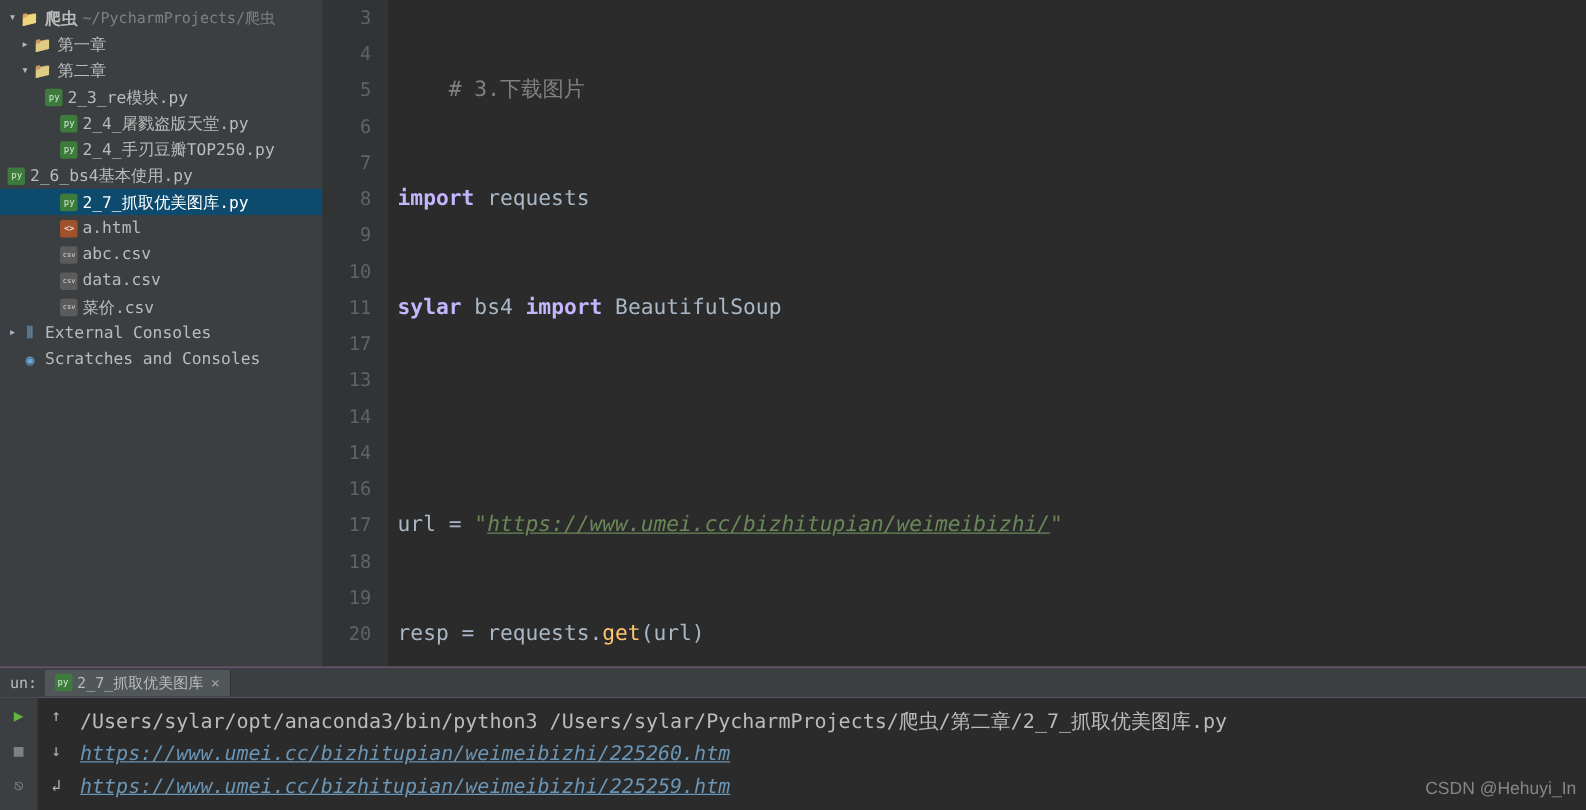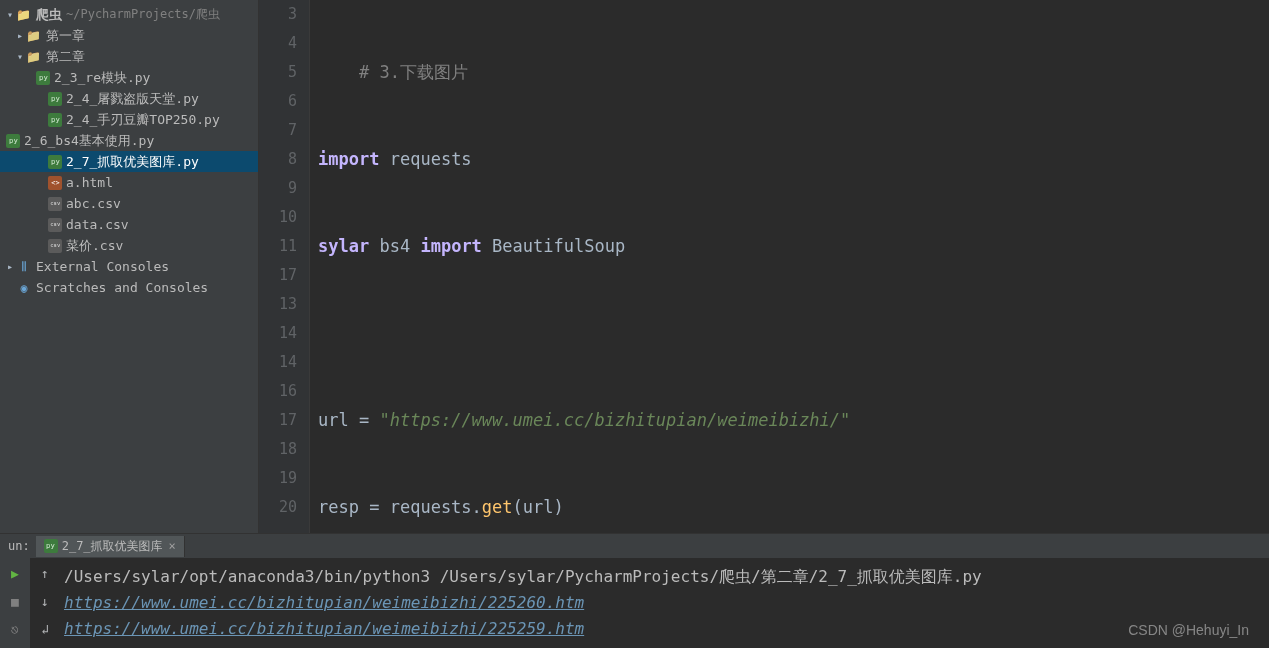--- a/index.html
+++ b/index.html
@@ -91,21 +91,21 @@
   flex: 1;
   padding-left: 8px;
   font-size: 17px;
   line-height: 29px;
   white-space: pre;
   position: relative;
 }
 .code-line { height: 29px; display: flex; align-items: center; }
 .kw { color: #c4b5fd; font-weight: bold; }
 .str { color: #6a8759; }
-.str-link { color: #6a8759; font-style: italic; text-align: right; }
+.str-link { color: #6a8759; text-decoration: underline; font-style: italic; text-align: right; }
 .comment { color: #808080; }
 .fn { color: #ffc66d; }
 
 .bottom-panel {
   border-top: 1px solid #323232;
   background: #f0abfc;
 }
 .run-tabs {
   display: flex;
   align-items: center;
@@ -158,21 +158,21 @@
   flex: 1;
   padding: 6px 4px;
   font-size: 16px;
   line-height: 26px;
   color: #bbbbbb;
   white-space: pre;
 }
 .console-link { color: #6b95b5; text-decoration: underline; font-style: italic; }
 .watermark {
   position: fixed;
-  right: 20px; bottom: 10px;
+  right: 8px; bottom: 10px;
   color: #d0d0d0;
   font-size: 14px;
   opacity: 0.55;
   font-family: sans-serif;
   text-align: right;
 }
 </style>
 </head>
 <body>
 

